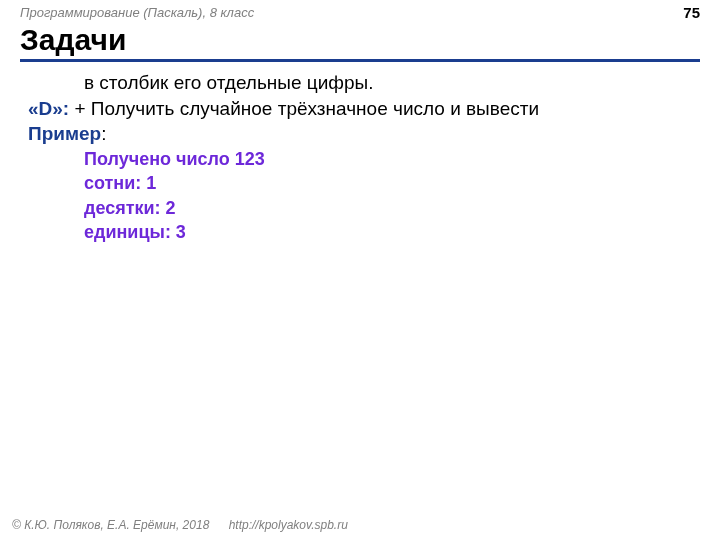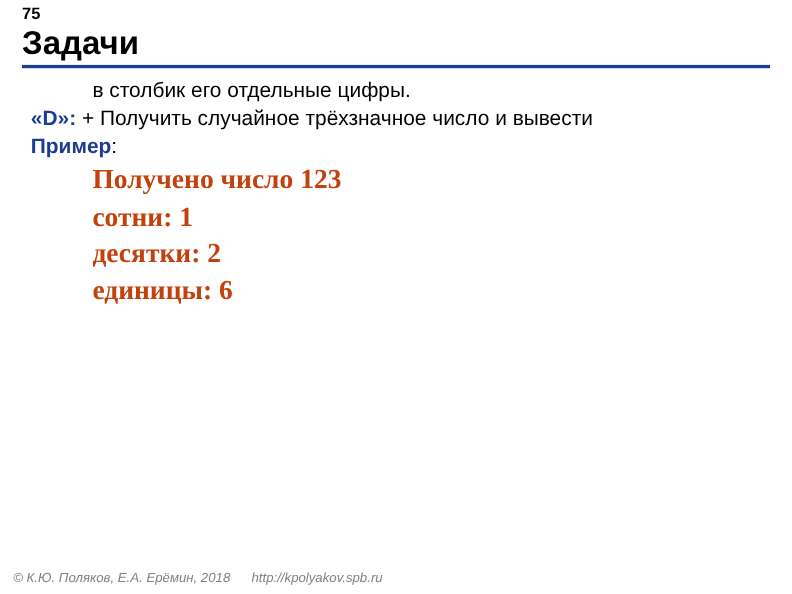--- a/index.html
+++ b/index.html
@@ -54,60 +54,61 @@
     }
     .task-indent {
       padding-left: 56px;
     }
     .example-label {
       color: #1a3d8f;
       font-weight: bold;
       font-size: 19px;
     }
     .code-block {
-      font-family: Liberation Serif, serif;
+      font-family: Liberation Sans, sans-serif;
       font-weight: bold;
-      font-size: 25px;
+      font-size: 18px;
       line-height: 1.35;
       padding-left: 56px;
-      color: #c2410c;
+      color: #6d28d9;
     }
     .footer {
       position: absolute;
       bottom: 8px;
       left: 12px;
       font-size: 12px;
       font-style: italic;
       color: #808080;
     }
     .footer-url {
       margin-left: 16px;
     }
   </style>
 </head>
 <body>
 
 <div class="header-bar">
+  <span>Программирование (Паскаль), 8 класс</span>
   <span class="page-number">75</span>
 </div>
 
 <div class="title-section">
   <div class="title">Задачи</div>
 </div>
 
 <div class="content">
   <div class="task-line task-indent">в столбик его отдельные цифры.</div>
   <div class="task-line">
     <span class="task-label">«D»:</span><span> + Получить случайное трёхзначное число и вывести</span>
   </div>
   <div class="task-line">
     <span class="example-label">Пример</span><span>:</span>
   </div>
   <div class="code-block">Получено число 123</div>
   <div class="code-block">сотни: 1</div>
   <div class="code-block">десятки: 2</div>
-  <div class="code-block">единицы: 6</div>
+  <div class="code-block">единицы: 3</div>
 </div>
 
 <div class="footer">
   <span>© К.Ю. Поляков, Е.А. Ерёмин, 2018</span>
   <span class="footer-url">http://kpolyakov.spb.ru</span>
 </div>
 
 </body></html>

